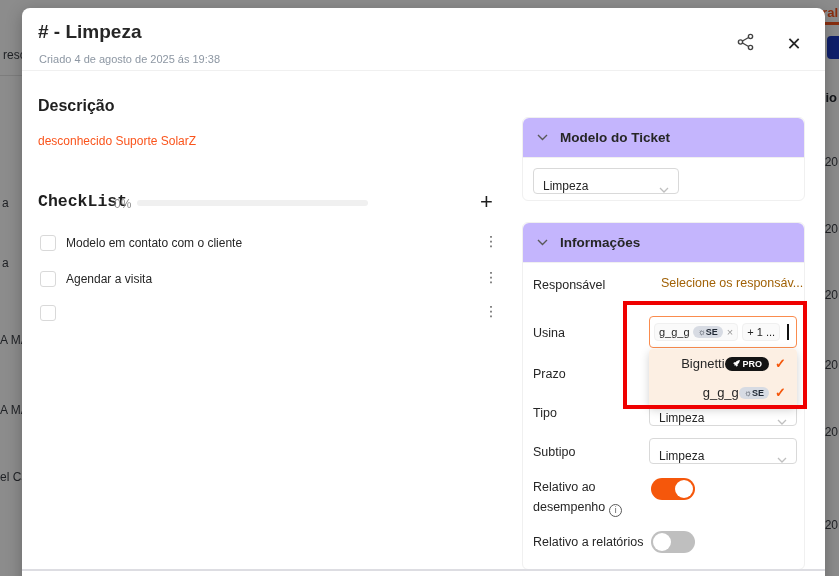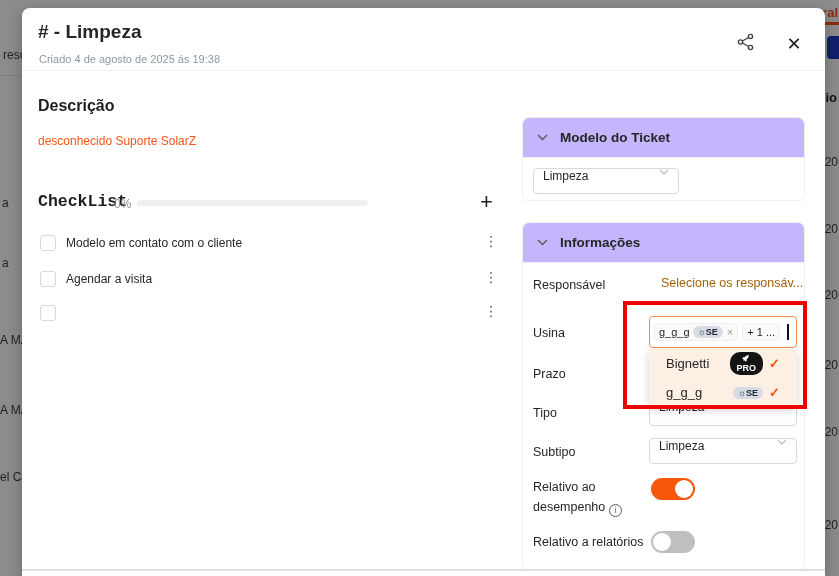--- a/index.html
+++ b/index.html
@@ -43,45 +43,45 @@
   
   .panel { position:absolute; left:500px; width:283px; border:1px solid #f0f0f0; border-radius:6px; background:#fff; }
   .panel-head { height:40px; background:#c4b5fd; border-bottom:1px solid #f0f0f0; border-radius:6px 6px 0 0;
     display:flex; align-items:center; padding-left:14px; cursor:pointer; }
   .panel-head .chev { margin-right:12px; display:flex; }
   .panel-title { font-size:13.5px; font-weight:600; color:#262626; }
   #panel-modelo { top:109px; height:84px; }
   #panel-info { top:214px; height:348px; }
 
   .fake-select { position:absolute; height:26px; border:1px solid #d9d9d9; border-radius:4px; background:#fff;
-    display:flex; align-items:flex-start; padding:0 9px; cursor:pointer; }
+    display:flex; align-items:flex-end; padding:0 9px; cursor:pointer; }
   .fake-select .val { font-size:12px; color:#262626; flex:1; }
   .fake-select .sel-chev { display:flex; opacity:.55; }
 
   .f-label { position:absolute; font-size:12.5px; color:#262626; }
   #resp-placeholder { position:absolute; left:138px; top:53px; font-size:12.5px; color:#a16207; cursor:text; }
 
   
   #usina-input { position:absolute; left:126px; top:93px; width:148px; height:32px; background:#fff;
     border:1.5px solid #fa8c4e; border-radius:4px; display:flex; align-items:center; padding:0 4px; cursor:text; }
   .tag { display:inline-flex; align-items:center; background:#fafafa; border:1px solid #f0f0f0;
     border-radius:4px; padding:2px 4px; font-size:11px; color:#262626; white-space:nowrap; }
   .pill-se { display:inline-flex; align-items:center; background:#d7dbe3; color:#1f2733; border-radius:9px;
     padding:1px 5px; font-size:9px; font-weight:700; margin-left:3px; }
   .tag .x { color:#9a9a9a; font-size:11px; margin-left:4px; cursor:pointer; }
   #usina-overflow { margin-left:4px; }
   #usina-caret { width:1.5px; height:16px; background:#111; margin-left:7px; }
 
   
   #usina-dropdown { position:absolute; left:126px; top:126px; width:148px; background:#fff; border-radius:4px;
     box-shadow:0 3px 10px rgba(0,0,0,.18); z-index:5; overflow:hidden; }
-  .dd-option { height:29px; background:#fcefe3; display:flex; align-items:center; padding:0 17px; cursor:pointer; }
+  .dd-option { height:29px; background:#fcefe3; display:flex; align-items:center; padding:0 11px; cursor:pointer;text-align:right; }
   .dd-name { font-size:13px; color:#262626; flex:1; }
   .pill-pro { display:inline-flex; align-items:center; background:#141414; color:#fff; border-radius:10px;
-    padding:2px 7px; font-size:9px; font-weight:700; margin-right:4px;flex-direction:column; }
+    padding:2px 7px; font-size:9px; font-weight:700; margin-right:4px; }
   .pill-pro svg { margin-right:2px; }
   .dd-check { color:#f5570b; font-size:13px; font-weight:700; margin-left:2px; }
   .dd-option .pill-se { margin:0 4px 0 0; }
 
   
   .toggle { position:absolute; width:44px; height:22px; border-radius:11px; cursor:pointer; }
   .toggle .knob { position:absolute; top:2px; width:18px; height:18px; border-radius:50%; background:#fff; }
   .toggle.on { background:#f5570b; } .toggle.on .knob { right:2px; }
   .toggle.off { background:#bfbfbf; } .toggle.off .knob { left:2px; }
 

